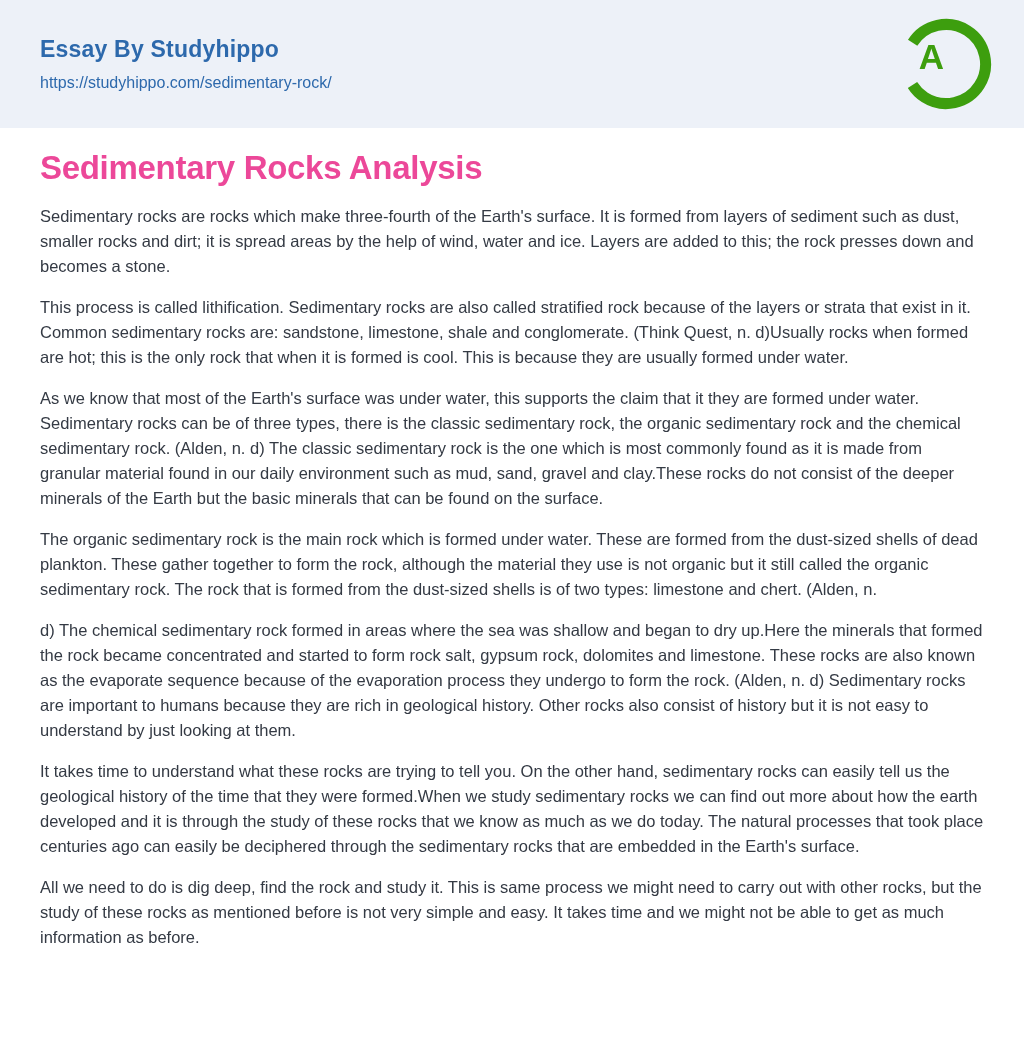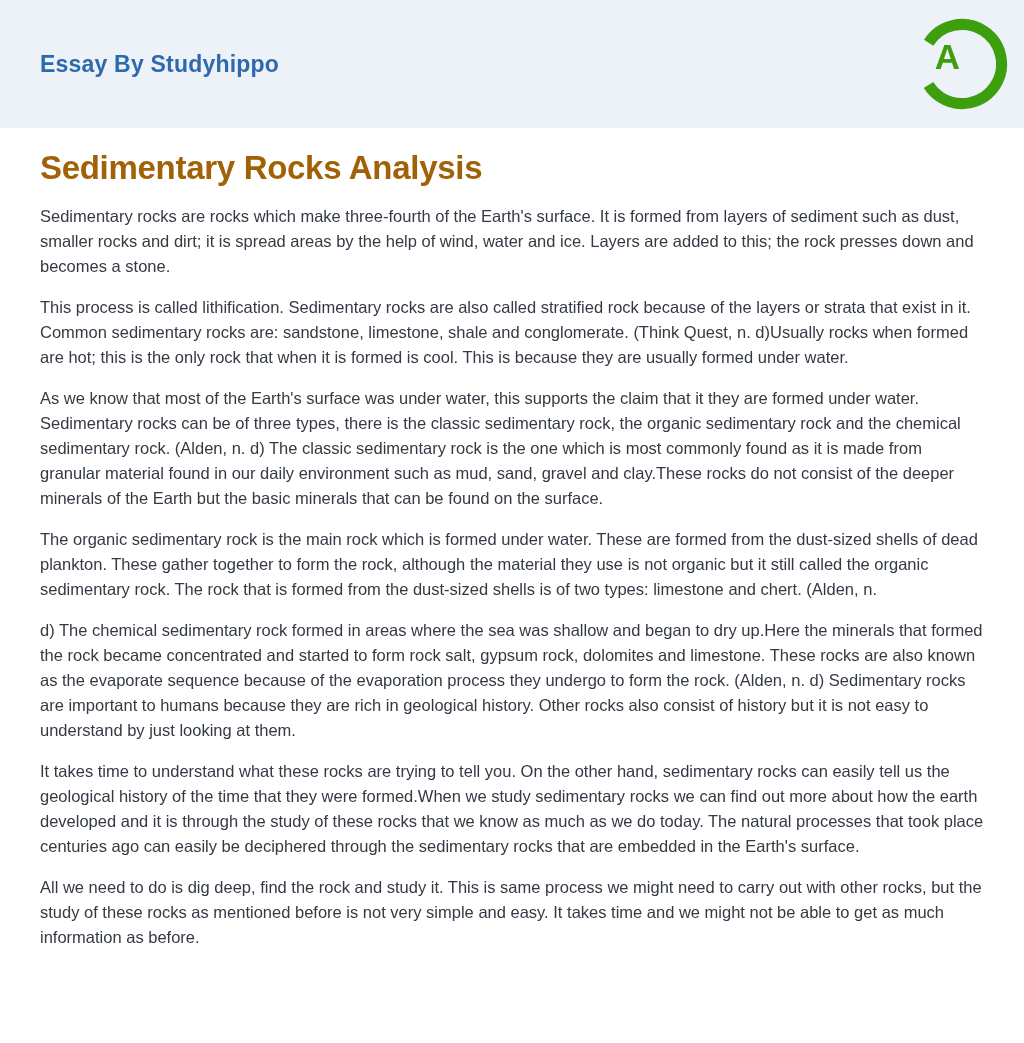--- a/index.html
+++ b/index.html
@@ -9,21 +9,21 @@
     min-height: 1043px;
     font-family: "Liberation Sans", sans-serif;
     color: #343a44;
   }
   .header {
     height: 128px;
     background: #edf1f8;
     display: flex;
     align-items: center;
     justify-content: space-between;
-    padding: 0 16px 0 40px;
+    padding: 0 32px 0 40px;
   }
   .header-left { display: flex; flex-direction: column; gap: 11px; }
   .site-title {
     font-size: 23px;
     font-weight: 700;
     color: #2d69ac;
     letter-spacing: 0.2px;
   }
   .site-url {
     font-size: 16px;
@@ -32,39 +32,40 @@
     text-decoration: none;
   }
   .logo-box { width: 92px; height: 92px; flex: 0 0 auto; }
   .logo-box svg { display: block; width: 100%; height: 100%; }
   main {
     padding: 21px 40px 0 40px;
   }
   h1.page-title {
     font-size: 33px;
     font-weight: 800;
-    color: #a16207;
+    color: #ec4899;
     letter-spacing: -0.3px;
     margin: 0 0 17px 0;
   }
   p.essay-paragraph {
     font-size: 16.5px;
     line-height: 25px;
     font-weight: 400;
     color: #343a44;
     margin: 10px 0 16px 0;
     max-width: 948px;
   }
 </style>
 </head>
 <body>
 
 <header class="header">
   <div class="header-left">
     <div class="site-title">Essay By Studyhippo</div>
+    <a class="site-url" href="#">https://studyhippo.com/sedimentary-rock/</a>
   </div>
   <div class="logo-box">
     <svg viewBox="0 0 100 100" aria-hidden="true">
       <circle cx="50" cy="50" r="43" fill="none" stroke="#3d9e0e" stroke-width="12" stroke-dasharray="221.4 48.8" transform="rotate(-147.5 50 50)"></circle>
       <text x="34" y="55.5" text-anchor="middle" font-family="Liberation Sans, sans-serif" font-size="38" font-weight="600" fill="#3d9e0e">A</text>
     </svg>
   </div>
 </header>
 
 <main>

